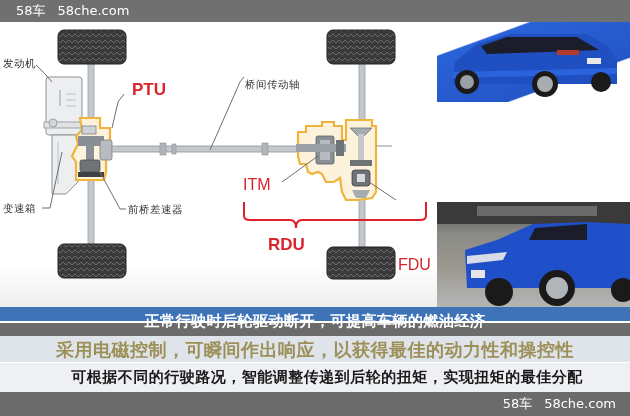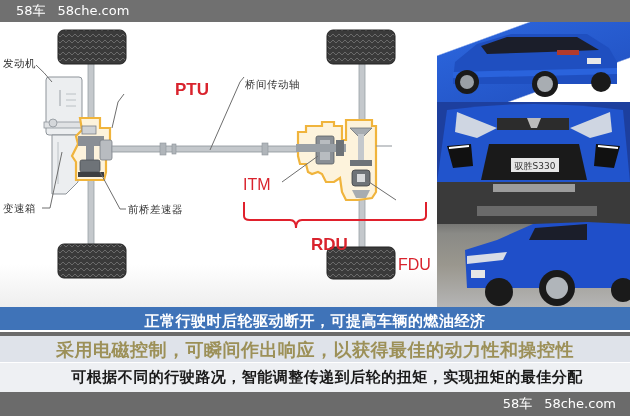--- a/index.html
+++ b/index.html
@@ -12,31 +12,31 @@
 
   .panel { position: absolute; left: 0; top: 22px; width: 630px; height: 285px;
            background: linear-gradient(to bottom, #ffffff 0%, #ffffff 85%, #eeeeee 100%); }
 
   .diagram { position: absolute; left: 0; top: 0; width: 474px; height: 285px; }
   .diagram svg { position: absolute; left: 0; top: 0; }
 
   .lbl { position: absolute; white-space: nowrap; line-height: 1; }
   .lbl-cn { font-size: 10.5px; color: #333; letter-spacing: 0.5px; }
   .lbl-red { color: #d9232d; font-family: "Liberation Sans", sans-serif; }
-  .lbl-red.bold { font-weight: bold; font-size: 17px; margin-left: 43px; }
+  .lbl-red.bold { font-weight: bold; font-size: 17px; }
   .lbl-red.thin { font-size: 16px; }
 
   .photos { position: absolute; left: 437px; top: 0; width: 193px; height: 285px; }
   .photo { position: absolute; left: 0; width: 193px; overflow: hidden; }
   .photo-1 { top: 0; height: 80px; background: linear-gradient(160deg, #ffffff 0%, #ffffff 22%, #2a62d8 23%, #2456c8 70%, #ffffff 71%); }
   .photo-2 { top: 80px; height: 100px; background: #1c1c1c; }
   .photo-3 { top: 180px; height: 105px; background: linear-gradient(to bottom, #4a4a4a 0%, #8a8a86 30%, #9a978e 60%, #b5b5b5 100%); }
 
   .banner { position: absolute; left: 0; width: 630px; text-align: center; font-weight: bold; white-space: nowrap; letter-spacing: 0.5px; }
-  .banner-1 { top: 307px; height: 25px; background: #3f73b8; color: #ffffff; font-size: 15px; line-height: 28px; border-bottom: 2px solid #ffffff; }
+  .banner-1 { top: 307px; height: 16px; background: #3f73b8; color: #ffffff; font-size: 15px; line-height: 28px; border-bottom: 2px solid #ffffff; }
   .banner-2 { top: 336px; height: 27px; background: #dfe3ea; color: #9c9058; font-size: 18px; line-height: 27px; border-bottom: 1px solid #ffffff; }
   .banner-3 { top: 363px; height: 42px; background: #eef0f3; color: #1a1a1a; font-size: 15px; line-height: 29px; padding-left: 24px; }
 
   .bottom-bar { position: absolute; left: 0; top: 392px; width: 630px; height: 24px; background: #6b6b6b; }
   .wm-bottom { position: absolute; right: 14px; top: 3px; color: #fff; font-size: 13px; line-height: 18px; white-space: nowrap; }
 </style>
 </head>
 <body>
 
 <div class="top-bar">
@@ -155,39 +155,20 @@
         <rect x="150" y="36" width="14" height="6" fill="#e8e8e8"></rect>
         <rect x="120" y="28" width="22" height="5" fill="#b23a2c"></rect>
         <circle cx="30" cy="60" r="12" fill="#1a1a1a"></circle>
           <circle cx="30" cy="60" r="7" fill="#9aa0a6"></circle>
         <circle cx="108" cy="62" r="13" fill="#1a1a1a"></circle>
           <circle cx="108" cy="62" r="8" fill="#a8adb2"></circle>
         <circle cx="164" cy="60" r="10" fill="#1a1a1a"></circle>
       </svg>
     </div>
 
-    <div class="photo photo-2">
-      <svg width="193" height="100" viewBox="0 0 193 100">
-        <rect width="193" height="100" fill="#1d3f9e"></rect>
-        <path d="M10 8 Q96 -4 186 8 L193 80 L0 80 Z" fill="#2154cc"></path>
-        <path d="M20 10 L60 26 L40 36 L18 30 Z" fill="#cfd6e2"></path>
-        <path d="M173 10 L133 26 L153 36 L175 30 Z" fill="#cfd6e2"></path>
-        <rect x="60" y="16" width="72" height="12" fill="#2c2c2c"></rect>
-        <path d="M90 16 L104 16 L100 26 L94 26 Z" fill="#bcbcbc"></path>
-        <path d="M52 42 L142 42 L150 78 L44 78 Z" fill="#1a1a1a"></path>
-        <rect x="74" y="56" width="48" height="14" fill="#e7e7e7"></rect>
-        <text x="98" y="67" font-size="9" text-anchor="middle" fill="#333" font-family="DejaVu Sans, sans-serif">驭胜S330</text>
-        <path d="M10 44 L34 42 L36 64 L16 66 Z" fill="#111"></path>
-          <path d="M12 46 L32 44" stroke="#fff" stroke-width="2"></path>
-        <path d="M183 44 L159 42 L157 64 L177 66 Z" fill="#111"></path>
-          <path d="M181 46 L161 44" stroke="#fff" stroke-width="2"></path>
-        <rect x="0" y="80" width="193" height="20" fill="#3a3a3a"></rect>
-        <rect x="56" y="82" width="82" height="8" fill="#9c9c9c"></rect>
-      </svg>
-    </div>
 
     <div class="photo photo-3">
       <svg width="193" height="105" viewBox="0 0 193 105">
         <rect x="0" y="0" width="193" height="22" fill="#3a3a3a"></rect>
         <rect x="40" y="4" width="120" height="10" fill="#6a6a6a"></rect>
         <path d="M28 48 L60 38 L96 22 L150 20 L193 22 L193 86 L30 86 Z" fill="#1f4fc9"></path>
         <path d="M98 26 L150 22 L150 38 L92 38 Z" fill="#1b1e2a"></path>
         <path d="M30 54 L70 50 L66 58 L30 62 Z" fill="#d8dce6"></path>
         <rect x="34" y="68" width="14" height="8" fill="#e6e6e6"></rect>
         <circle cx="62" cy="90" r="14" fill="#1a1a1a"></circle>

